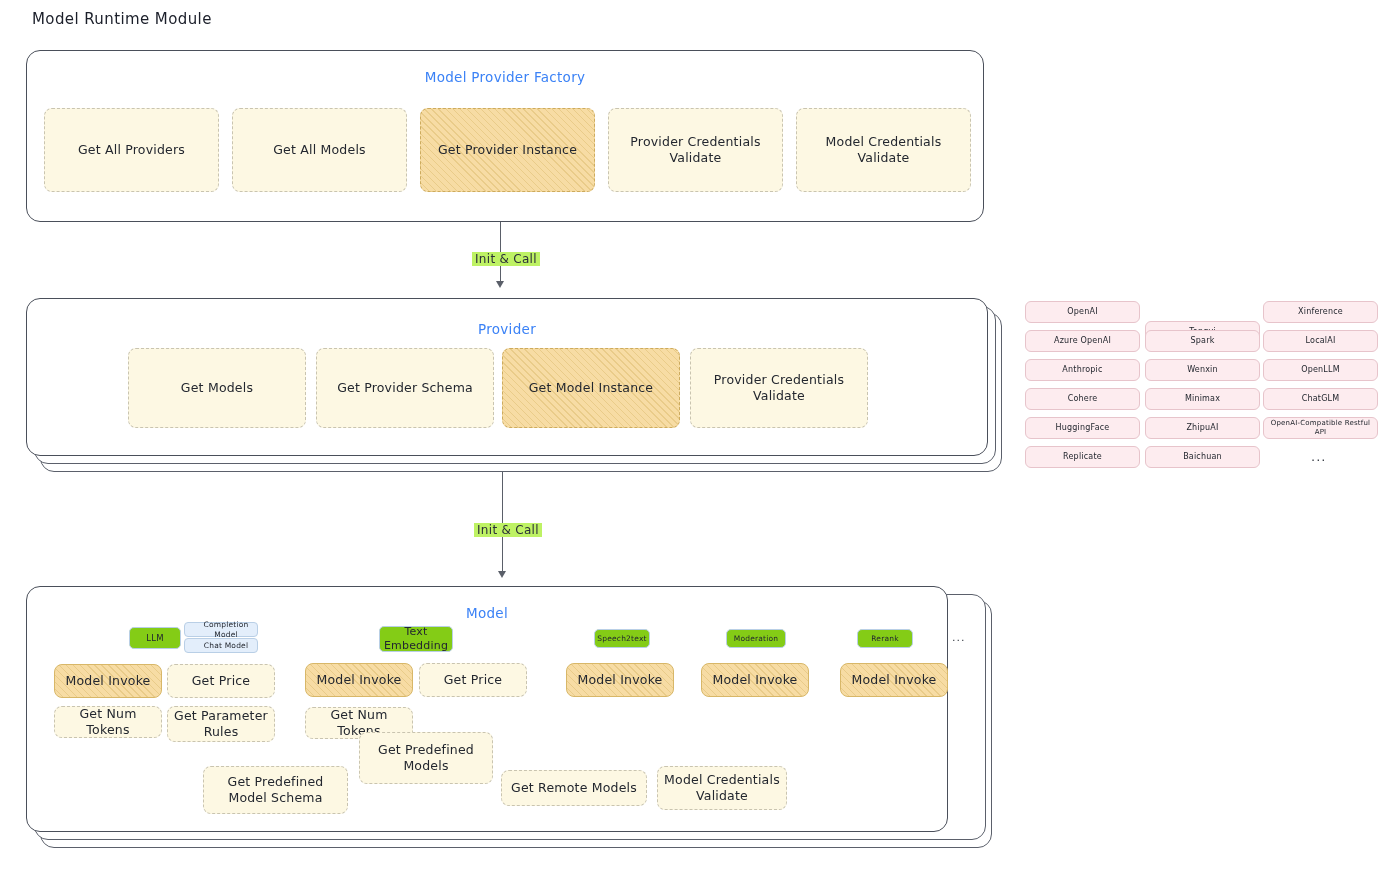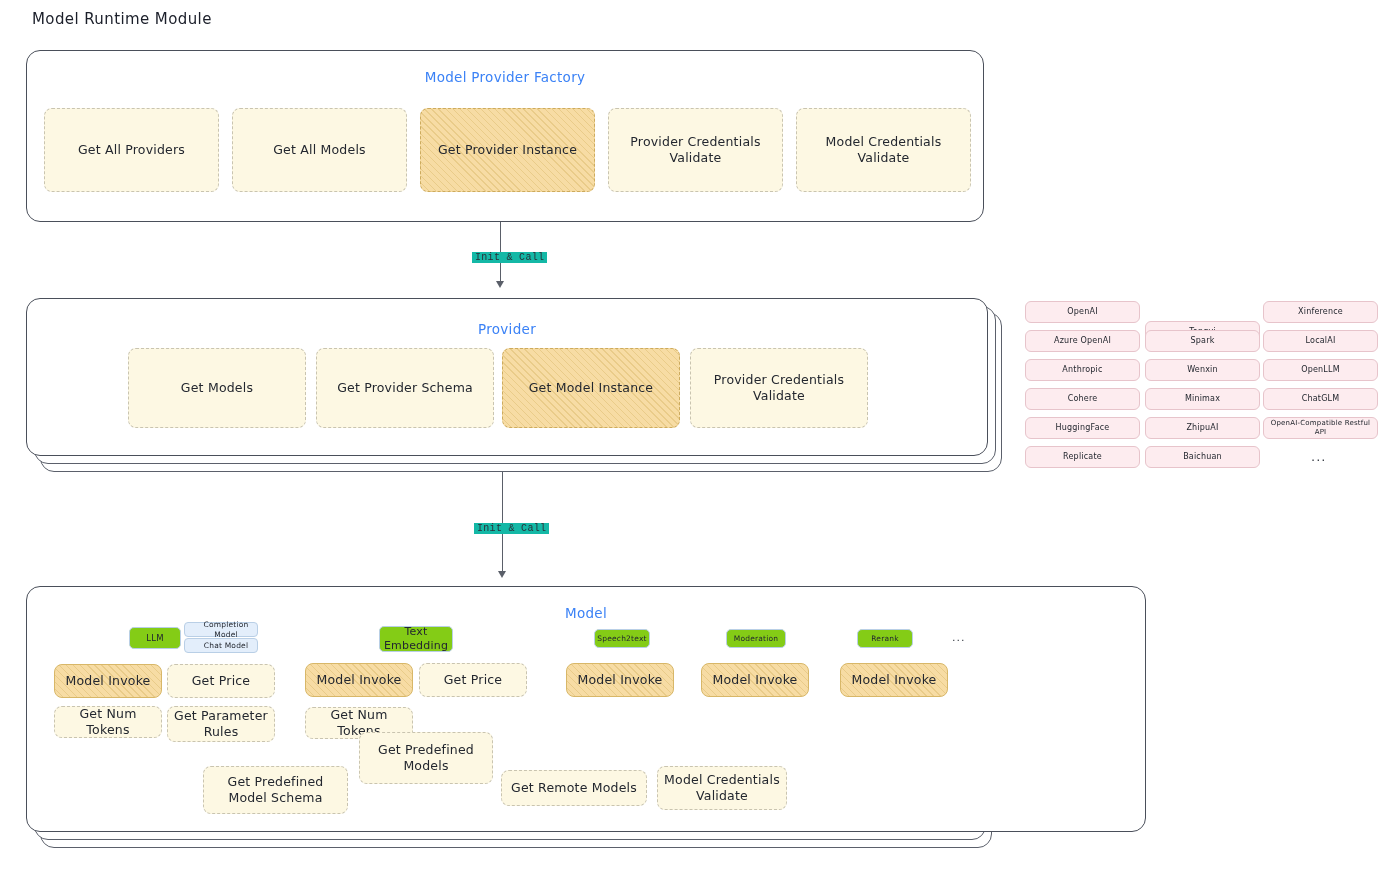--- a/index.html
+++ b/index.html
@@ -119,27 +119,26 @@
   .arrow-head {
     position: absolute;
     width: 0;
     height: 0;
     border-left: 4.5px solid transparent;
     border-right: 4.5px solid transparent;
     border-top: 7px solid #5a5f69;
   }
   .arrow-label {
     position: absolute;
-    font-size: 10px;
+    font-size: 12px;
     color: #2a2f38;
     letter-spacing: 0.3px;
-    background: #14b8a6;
+    background: #bef264;
     padding: 0 3px;
     white-space: nowrap;
-    font-family: Liberation Mono, monospace;
   }
 
   .ellipsis {
     position: absolute;
     font-size: 13px;
     color: #3a3f48;
     letter-spacing: 1px;
   }
   .ellipsis.small { font-size: 11px; }
 </style>
@@ -170,21 +169,21 @@
 <div class="node cream" style="left:316px; top:348px; width:178px; height:80px;">Get Provider Schema</div>
 <div class="node amber-dashed" style="left:502px; top:348px; width:178px; height:80px;">Get Model Instance</div>
 <div class="node cream" style="left:690px; top:348px; width:178px; height:80px;">Provider Credentials Validate</div>
 
 <div class="arrow-line" style="left:502px; top:472px; height:102px;"></div>
 <div class="arrow-head" style="left:498px; top:571px;"></div>
 <div class="arrow-label" style="left:474px; top:523px;">Init &amp; Call</div>
 
 <div class="stack-layer" style="left:40px; top:600px; width:952px; height:248px;"></div>
 <div class="stack-layer" style="left:34px; top:594px; width:952px; height:246px;"></div>
-<div class="panel" style="left:26px; top:586px; width:1120px; height:246px;padding-left:12px;">
+<div class="panel" style="left:26px; top:586px; width:922px; height:246px;padding-left:12px;">
   <div class="panel-title" style="position:absolute; left:0; top:18px; width:100%;">Model</div>
 </div>
 
 <div class="node blue" style="left:129px; top:627px; width:52px; height:22px;">LLM</div>
 <div class="node blue-sm" style="left:184px; top:622px; width:74px; height:15px;">Completion Model</div>
 <div class="node blue-sm" style="left:184px; top:638px; width:74px; height:15px;">Chat Model</div>
 
 <div class="node blue" style="left:379px; top:626px; width:74px; height:26px; font-size:11px;">Text Embedding</div>
 <div class="node blue" style="left:594px; top:629px; width:56px; height:19px; font-size:7.5px;">Speech2text</div>
 <div class="node blue" style="left:726px; top:629px; width:60px; height:19px; font-size:7.5px;">Moderation</div>

